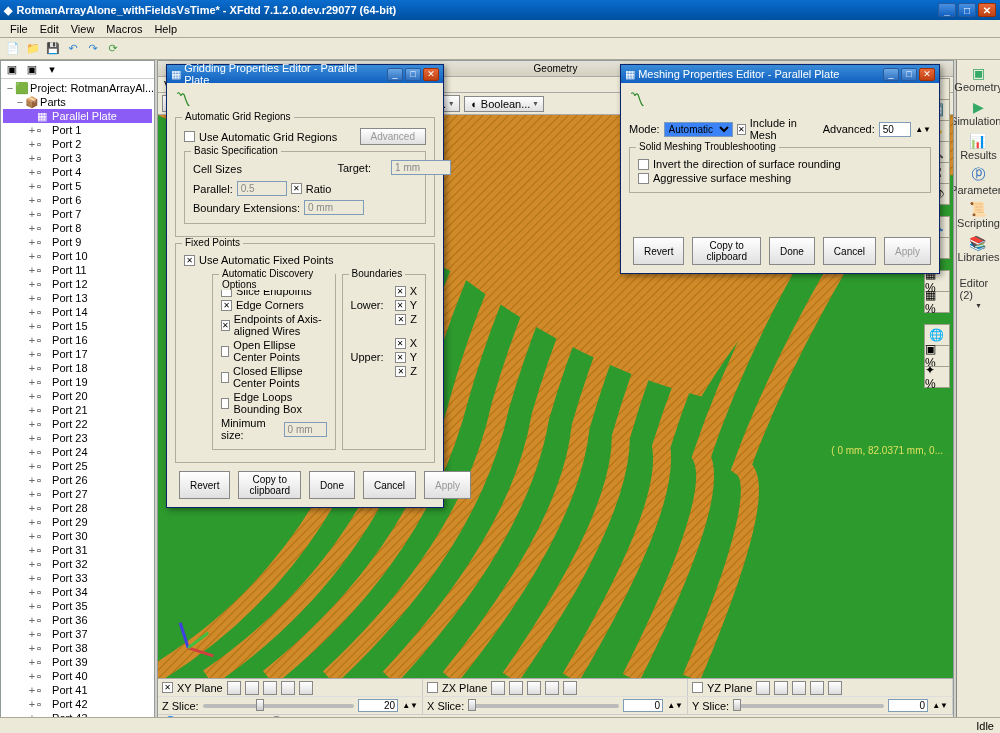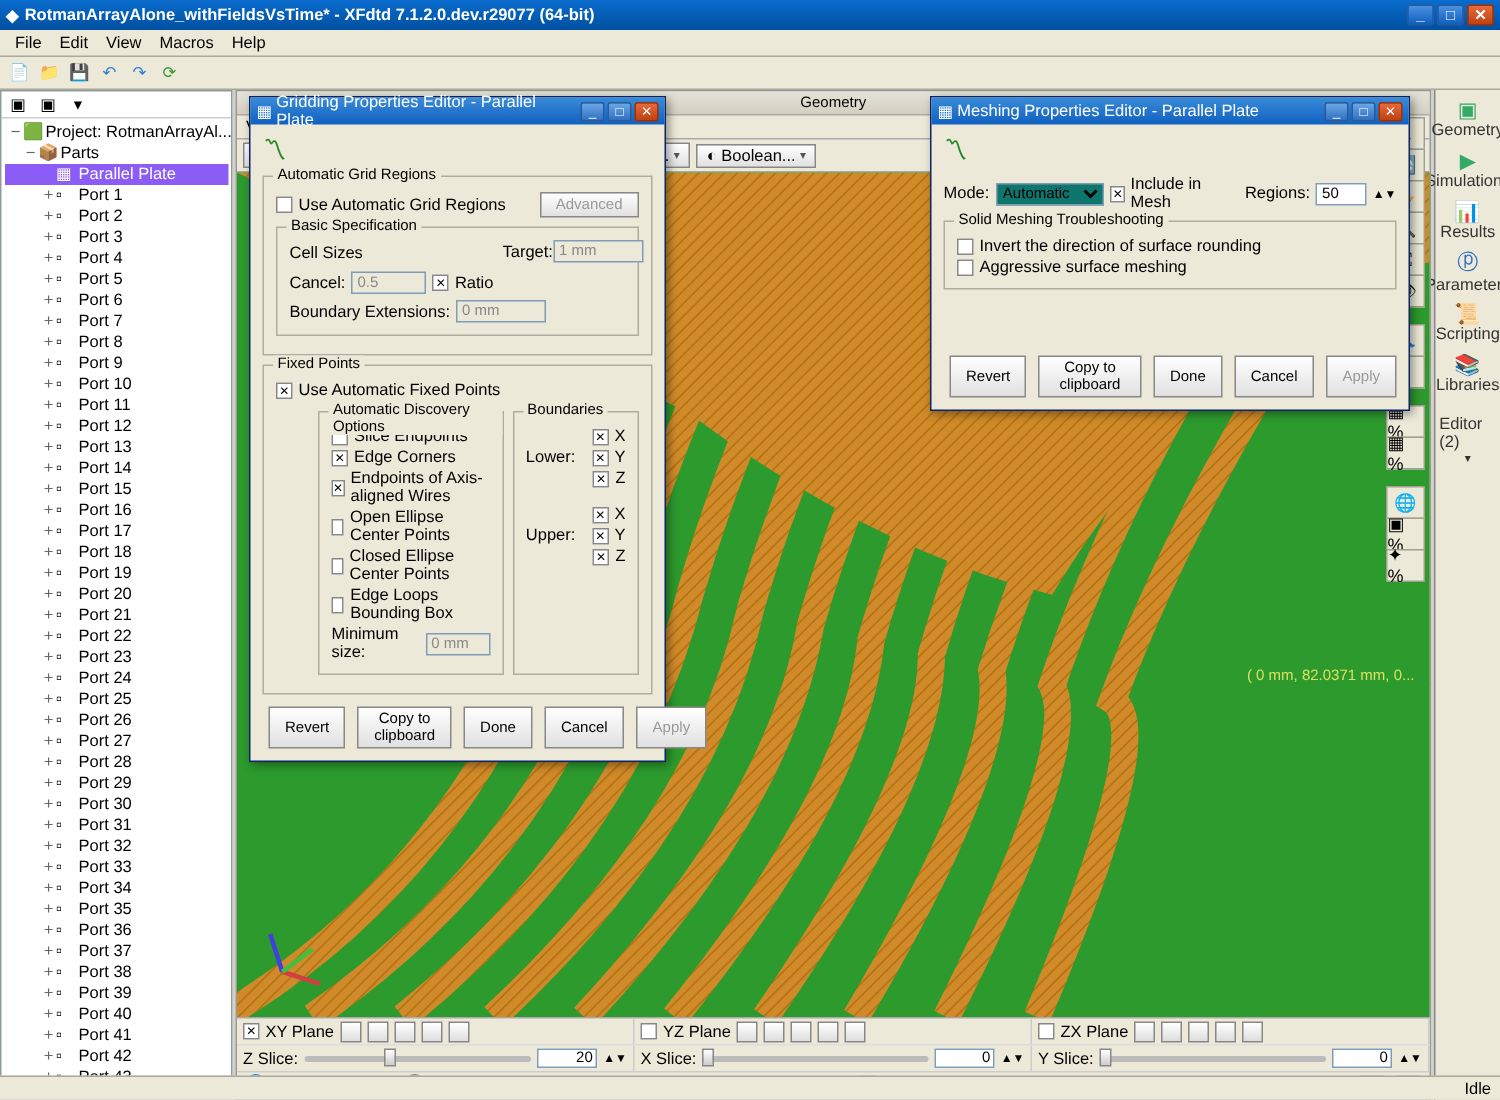--- a/index.html
+++ b/index.html
@@ -83,21 +83,21 @@
 .txt-in { border: 1px solid #7f9db9; background: white; padding: 1px 3px; font-size: 10px; }
 .txt-in.dis { background: #ece9d8; color: #888; }
 .btn { border: 1px solid #888; background: linear-gradient(to bottom,#fff,#e0e0e0); padding: 2px 10px; font-size: 10px; cursor:pointer; }
 .btn.dis { color:#999; }
 .dlg-btns { display: flex; gap: 8px; justify-content: flex-start; margin-top: 8px; padding-left:4px;}
 .field-grid { display: grid; grid-template-columns: auto auto; gap: 3px 6px; align-items: center; }
 .green-swirl { width: 20px; height: 20px; display:inline-block; font-size:16px; color:#2a8a2a; }
 
 .statusbar { position: absolute; bottom: 0; left:0; right:0; height: 16px; background: #ece9d8; border-top: 1px solid #aca899; font-size: 10px; padding: 0 6px; text-align: right; line-height: 16px; }
 
-select.combo{ font-size:10px; border:1px solid #7f9db9; background:#0f766e; }
+select.combo{ font-size:10px; border:1px solid #7f9db9; background:#3b82f6; }
 </style>
 </head>
 <body>
 
 <div class="titlebar">
   <span style="margin-right:4px;">◆</span>
   <span>RotmanArrayAlone_withFieldsVsTime* - XFdtd 7.1.2.0.dev.r29077 (64-bit)</span>
   <span class="spacer"></span>
   <div class="win-btns">
     <div class="win-btn">_</div>
@@ -248,30 +248,30 @@
         <span class="chk checked"></span>
         <span>XY Plane</span>
         <div class="mini-btn"></div>
         <div class="mini-btn"></div>
         <div class="mini-btn"></div>
         <div class="mini-btn"></div>
         <div class="mini-btn"></div>
       </div>
       <div class="plane-cell">
         <span class="chk"></span>
-        <span>YZ Plane</span>
+        <span>ZX Plane</span>
         <div class="mini-btn"></div>
         <div class="mini-btn"></div>
         <div class="mini-btn"></div>
         <div class="mini-btn"></div>
         <div class="mini-btn"></div>
       </div>
       <div class="plane-cell">
         <span class="chk"></span>
-        <span>ZX Plane</span>
+        <span>YZ Plane</span>
         <div class="mini-btn"></div>
         <div class="mini-btn"></div>
         <div class="mini-btn"></div>
         <div class="mini-btn"></div>
         <div class="mini-btn"></div>
       </div>
     </div>
 
     <div class="slice-row">
       <div class="slice-cell">
@@ -382,27 +382,27 @@
       <div class="chk-row">
         <span class="chk"></span>
         <span>Use Automatic Grid Regions</span>
         <span style="flex:1"></span>
         <button class="btn dis">Advanced</button>
       </div>
       <div class="groupbox" style="margin-top:6px;">
         <span class="legend">Basic Specification</span>
         <div class="field-grid">
           <span style="grid-row:span 2;align-self:center;">Cell Sizes</span>
-          <div style="display:flex;gap:0;align-items:center;">
+          <div style="display:flex;gap:20px;align-items:center;">
             <span>Target:</span>
             <span class="txt-in dis" style="width:60px;">1 mm</span>
           </div>
           <span></span>
           <div style="display:flex;gap:4px;align-items:center;">
-            <span>Cancel:</span>
+            <span>Parallel:</span>
             <span class="txt-in dis" style="width:50px;">0.5</span>
             <span class="chk checked"></span>
             <span>Ratio</span>
           </div>
         </div>
         <div class="chk-row" style="margin-top:4px;">
           <span>Boundary Extensions:</span>
           <span class="txt-in dis" style="width:60px;">0 mm</span>
         </div>
       </div>
@@ -478,21 +478,21 @@
     <span class="wb">□</span>
     <span class="wb close">✕</span>
   </div>
   <div class="dlg-body">
     <span class="green-swirl">〽</span>
     <div class="chk-row" style="margin-top:6px;">
       <span>Mode:</span>
       <select class="combo" style="width:90px;"><option>Automatic</option></select>
       <span class="chk checked"></span>
       <span>Include in Mesh</span>
-      &nbsp;&nbsp;<span>Regions:</span>
+      &nbsp;&nbsp;<span>Advanced:</span>
       <span class="txt-in" style="width:40px;">50</span>
       <span style="font-size:8px;">▲▼</span>
     </div>
     <div class="groupbox">
       <span class="legend">Solid Meshing Troubleshooting</span>
       <div class="chk-row">
           <span class="chk"></span>
           <span>Invert the direction of surface rounding</span>
         </div>
       <div class="chk-row">

